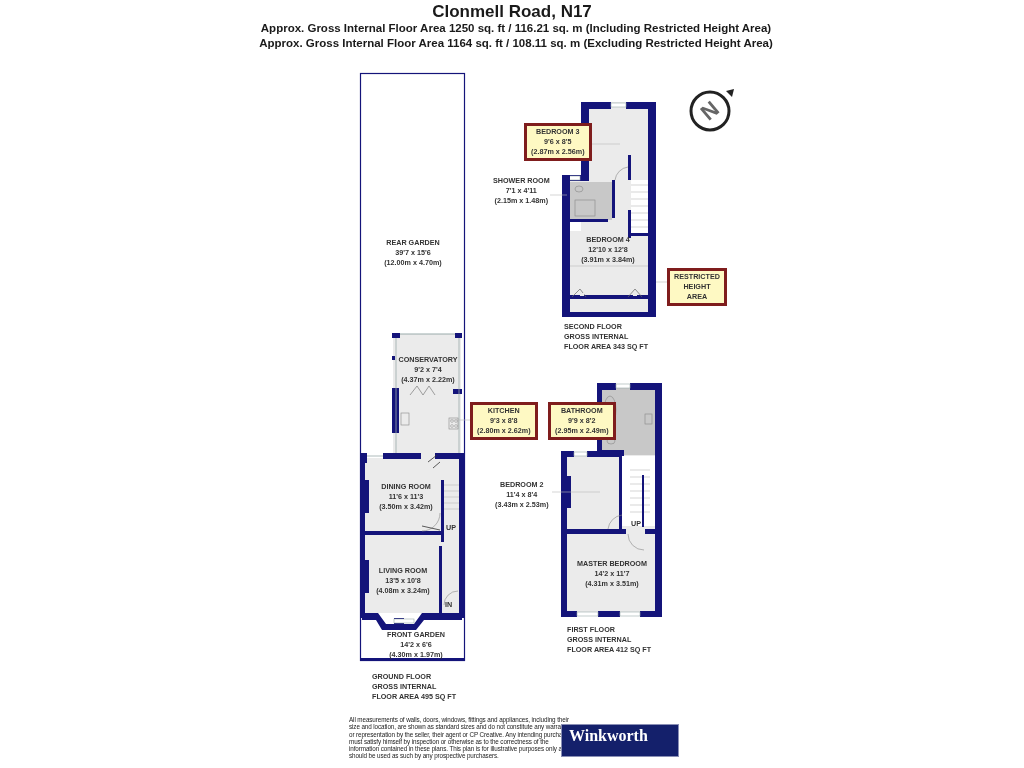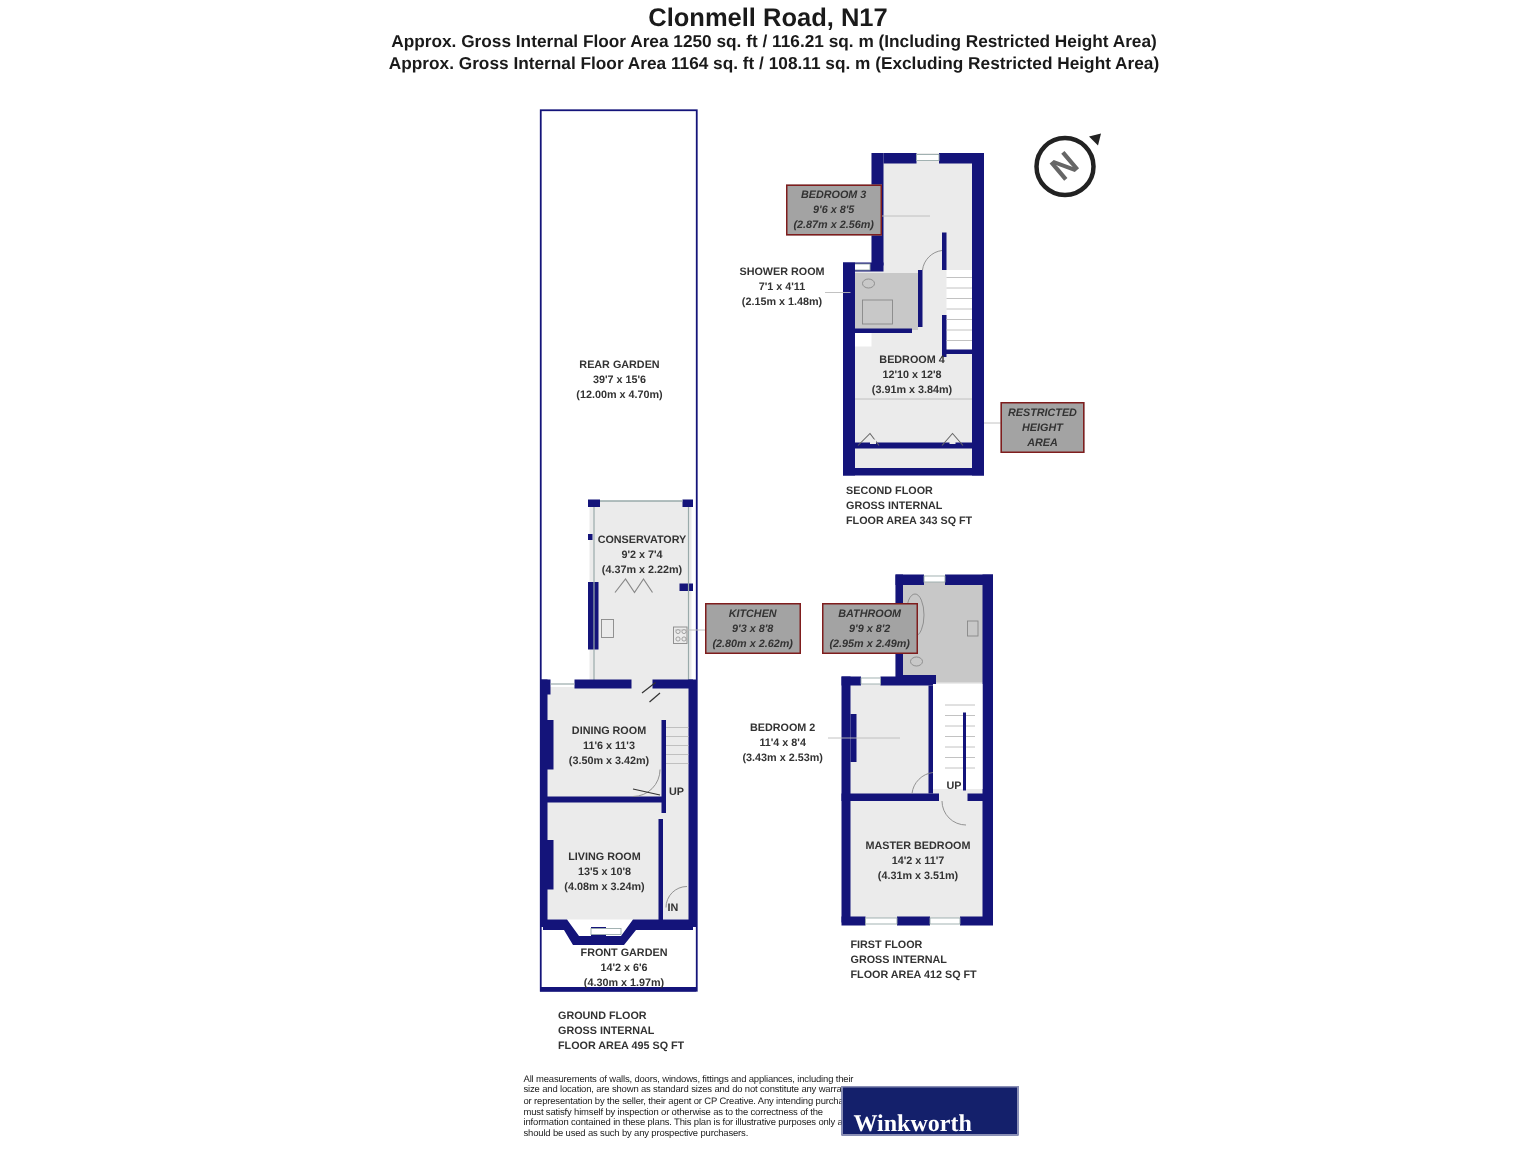--- a/index.html
+++ b/index.html
@@ -5,24 +5,24 @@
   html, body { margin:0; padding:0; background:#ffffff; }
   body { width:1024px; height:768px; position:relative; overflow:hidden; font-family:"Liberation Sans", sans-serif; color:#222; }
   .hdr { position:absolute; left:0; width:1024px; text-align:center; font-weight:bold; }
   .title { top:2px; font-size:17px; color:#1a1a1a; }
   .sub1 { top:22px; font-size:11.5px; color:#1a1a1a; left:4px; }
   .sub2 { top:37px; font-size:11.5px; color:#1a1a1a; left:4px; }
   svg.plan { position:absolute; left:0; top:0; }
   .lbl { position:absolute; text-align:center; font-size:7.2px; line-height:10px; font-weight:bold; color:#333; white-space:nowrap; }
   .lbl .nm { display:block; }
   .lbl .dm { display:block; font-weight:bold; }
-  .boxed { background:#a3a3a3; border:1px solid #7f1d1d; padding:1px 4px;font-style:italic; }
+  .boxed { background:#fef9c3; border:3px solid #7f1d1d; padding:1px 4px; }
   .cap { position:absolute; font-size:7.2px; line-height:10px; font-weight:bold; color:#333; white-space:nowrap; }
   .disc { position:absolute; left:349px; top:716px; width:224px; font-size:6.3px; line-height:7.3px; color:#222; letter-spacing:-0.1px; }
-  .logo { position:absolute; left:561px; top:724px; width:118px; height:33px; background:#14206b; border:1px solid #8a8fb5; box-sizing:border-box; color:#fff; font-family:"Liberation Serif", serif; font-weight:bold; font-size:16px; padding:16px 0 0 7px; }
+  .logo { position:absolute; left:561px; top:724px; width:118px; height:33px; background:#14206b; border:1px solid #8a8fb5; box-sizing:border-box; color:#fff; font-family:"Liberation Serif", serif; font-weight:bold; font-size:16px; padding:2px 0 0 7px; }
   .compass { position:absolute; left:688px; top:85px; }
 </style>
 </head>
 <body>
 
 <div class="hdr title">Clonmell Road, N17</div>
 <div class="hdr sub1">Approx. Gross Internal Floor Area 1250 sq. ft / 116.21 sq. m (Including Restricted Height Area)</div>
 <div class="hdr sub2">Approx. Gross Internal Floor Area 1164 sq. ft / 108.11 sq. m (Excluding Restricted Height Area)</div>
 
 <svg class="plan" width="1024" height="768" viewBox="0 0 1024 768">

